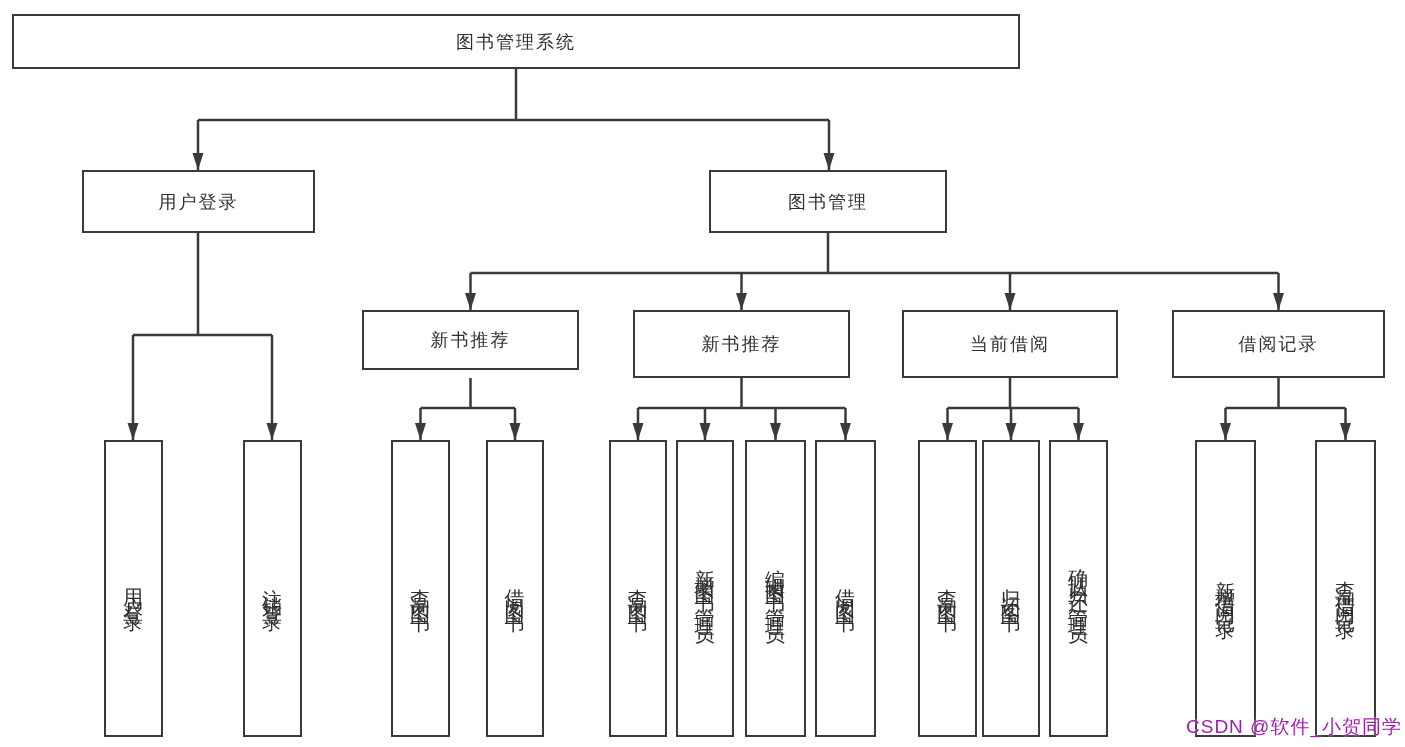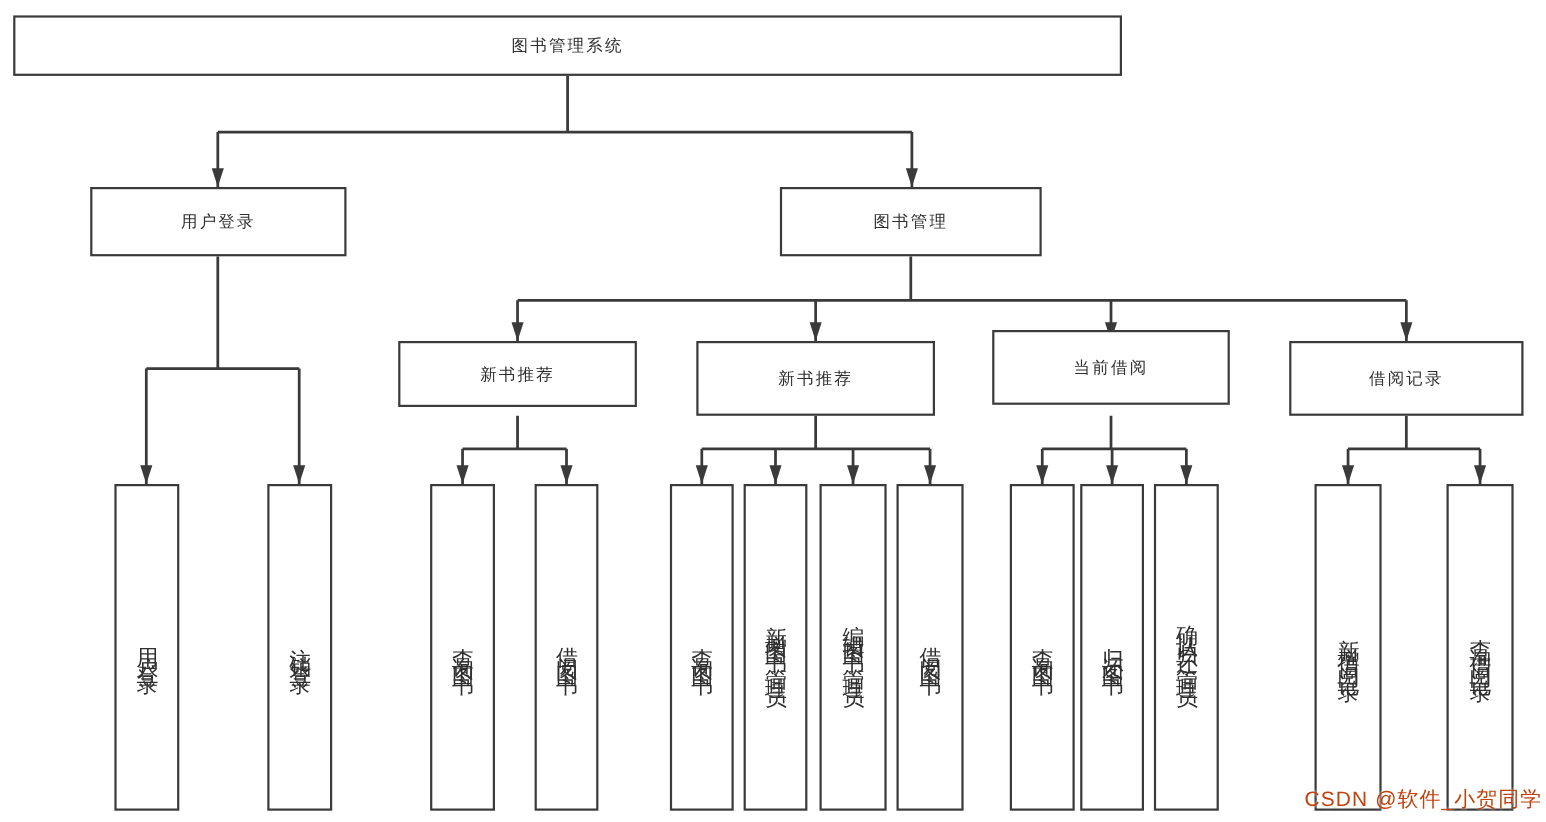--- a/index.html
+++ b/index.html
@@ -8,28 +8,28 @@
     background:#ffffff;
     font-family:"Liberation Sans", sans-serif;
   }
   #canvas{position:absolute;left:0;top:0;width:1405px;height:747px;}
   svg.connectors{position:absolute;left:0;top:0;z-index:1;}
   .node{
     position:absolute;z-index:2;box-sizing:border-box;
     border:2.5px solid #3a3a3a;background:#ffffff;color:#2f2f2f;
     display:flex;align-items:center;justify-content:center;
   }
-  .h-node{font-size:15px;letter-spacing:2px;white-space:nowrap;}
+  .h-node{font-size:18px;letter-spacing:2px;white-space:nowrap;}
   .v-node{
     writing-mode:vertical-rl;text-orientation:mixed;
     font-size:20px;letter-spacing:8px;line-height:1;
   }
   .watermark{
     position:absolute;z-index:3;left:1186px;top:714px;width:210px;
-    font-size:19px;color:#c2410c;letter-spacing:1px;white-space:nowrap;
+    font-size:19px;color:#a21caf;letter-spacing:1px;white-space:nowrap;
     text-shadow:0 0 3px #ffffff;
   }
 </style>
 </head>
 <body>
 
 <div id="canvas">
 
   <svg class="connectors" width="1405" height="747" viewBox="0 0 1405 747">
     <defs>
@@ -87,21 +87,21 @@
   <div class="node h-node" style="left:709px;top:170px;width:238px;height:63px;">
     <span>图书管理</span>
   </div>
 
   <div class="node h-node" style="left:362px;top:310px;width:217px;height:60px;">
     <span>新书推荐</span>
   </div>
   <div class="node h-node" style="left:633px;top:310px;width:217px;height:68px;">
     <span>新书推荐</span>
   </div>
-  <div class="node h-node" style="left:902px;top:300px;width:216px;height:68px;">
+  <div class="node h-node" style="left:902px;top:310px;width:216px;height:68px;">
     <span>当前借阅</span>
   </div>
   <div class="node h-node" style="left:1172px;top:310px;width:213px;height:68px;">
     <span>借阅记录</span>
   </div>
 
   <div class="node v-node" style="left:104px;top:440px;width:59px;height:297px;">
     <span>用户登录</span>
   </div>
   <div class="node v-node" style="left:243px;top:440px;width:59px;height:297px;">

